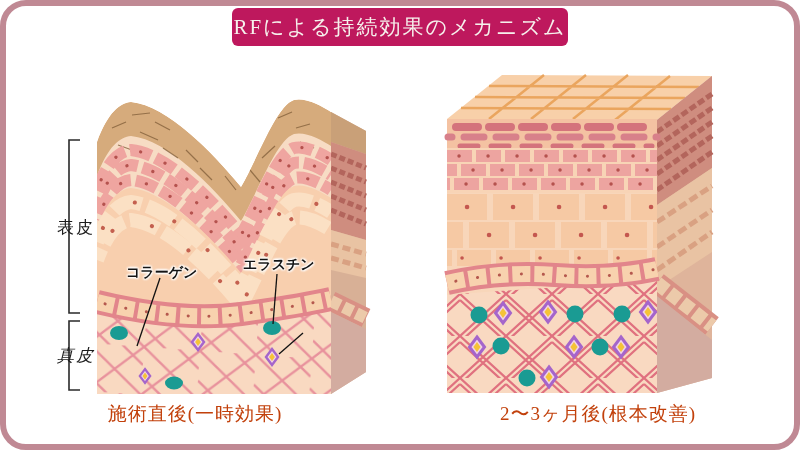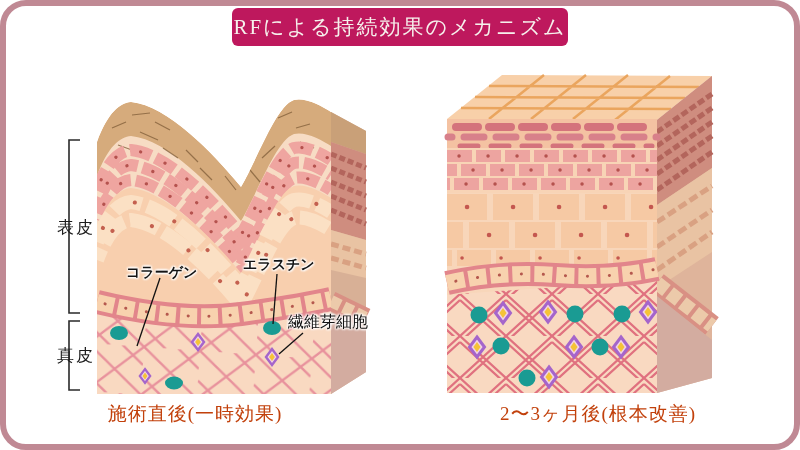--- a/index.html
+++ b/index.html
@@ -21,21 +21,21 @@
     position:absolute;top:401px;font-size:19px;color:#c2410c;text-align:center;
     letter-spacing:1px;white-space:nowrap;
   }
   .cap-left{left:75px;width:240px;}
   .cap-right{left:470px;width:256px;}
   .side-label{
     position:absolute;font-size:17px;color:#1c1c1c;width:40px;text-align:center;
     letter-spacing:2px;white-space:nowrap;margin-left:30px;
   }
   .lbl-epidermis{left:26px;top:216px;}
-  .lbl-dermis{left:26px;top:344px;}
+  .lbl-dermis{left:26px;top:344px;font-style:italic;}
   .ann{
     position:absolute;color:#141414;white-space:nowrap;
     text-shadow:1px 1px 2px #fff,-1px -1px 2px #fff,1px -1px 2px #fff,-1px 1px 2px #fff,0 0 3px #fff;
   }
   .ann-sans{font-family:"Liberation Sans","DejaVu Sans",sans-serif;font-weight:600;font-size:14px;}
   .ann-serif{font-size:16px;}
   .lbl-collagen{left:126px;top:264px;}
   .lbl-elastin{left:243px;top:256px;}
   .lbl-fibroblast{left:288px;top:312px;}
 </style>
@@ -206,19 +206,18 @@
     </g>
   </svg>
 
   <div class="banner">RFによる持続効果のメカニズム</div>
 
   <div class="side-label lbl-epidermis">表皮</div>
   <div class="side-label lbl-dermis">真皮</div>
 
   <div class="ann ann-sans lbl-collagen">コラーゲン</div>
   <div class="ann ann-sans lbl-elastin">エラスチン</div>
-  <div class="ann ann-serif lbl-fibroblast">繊維芽細胞</div>
 
   <div class="caption cap-left">施術直後(一時効果)</div>
   <div class="caption cap-right">2〜3ヶ月後(根本改善)</div>
 
   <div id="frame"></div>
 </div>
 
 </body></html>

